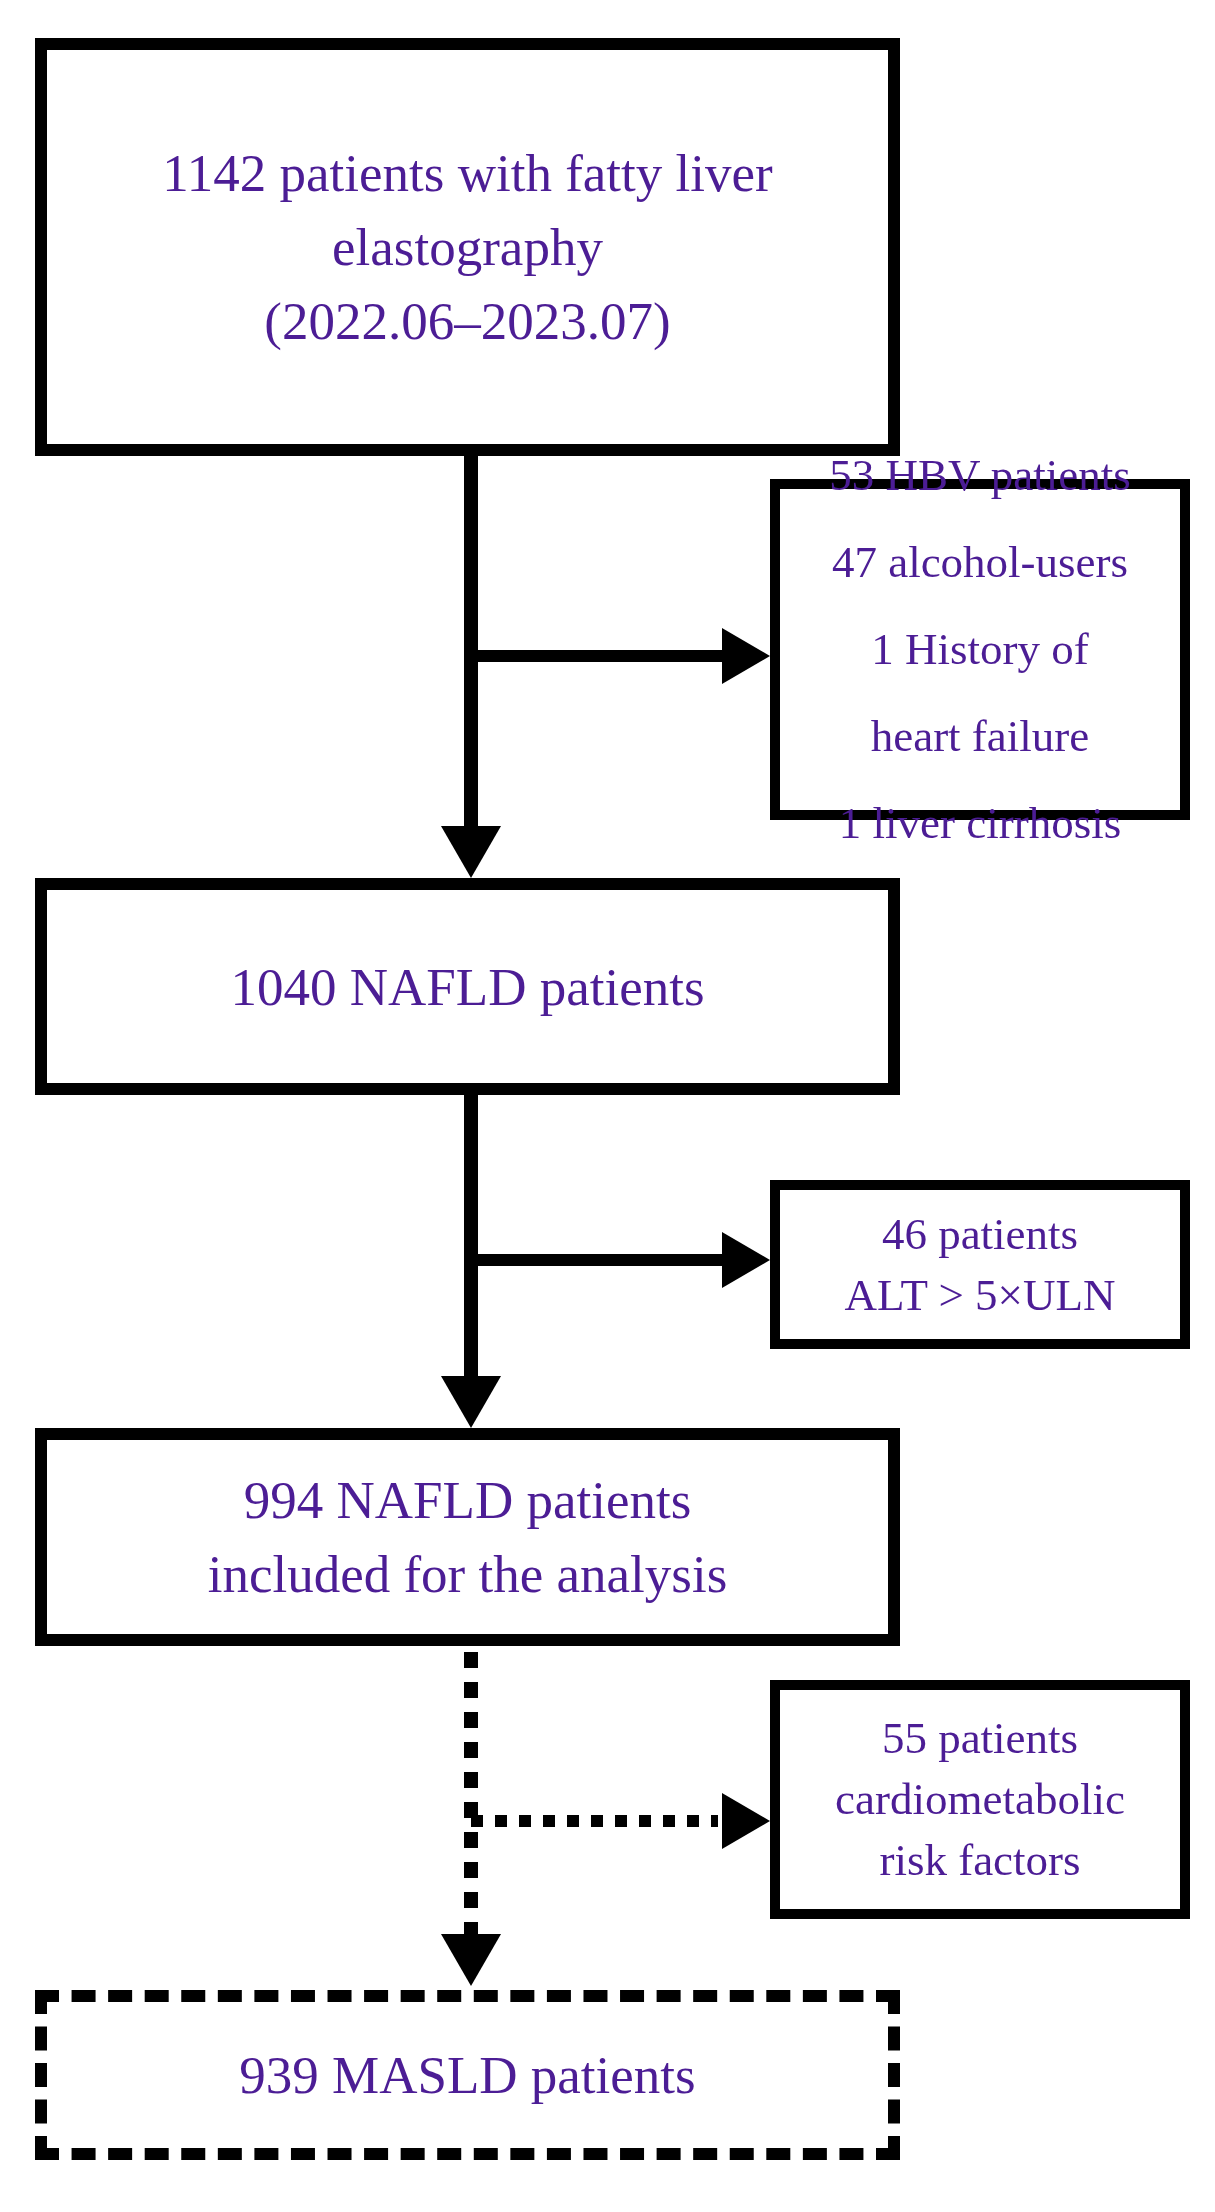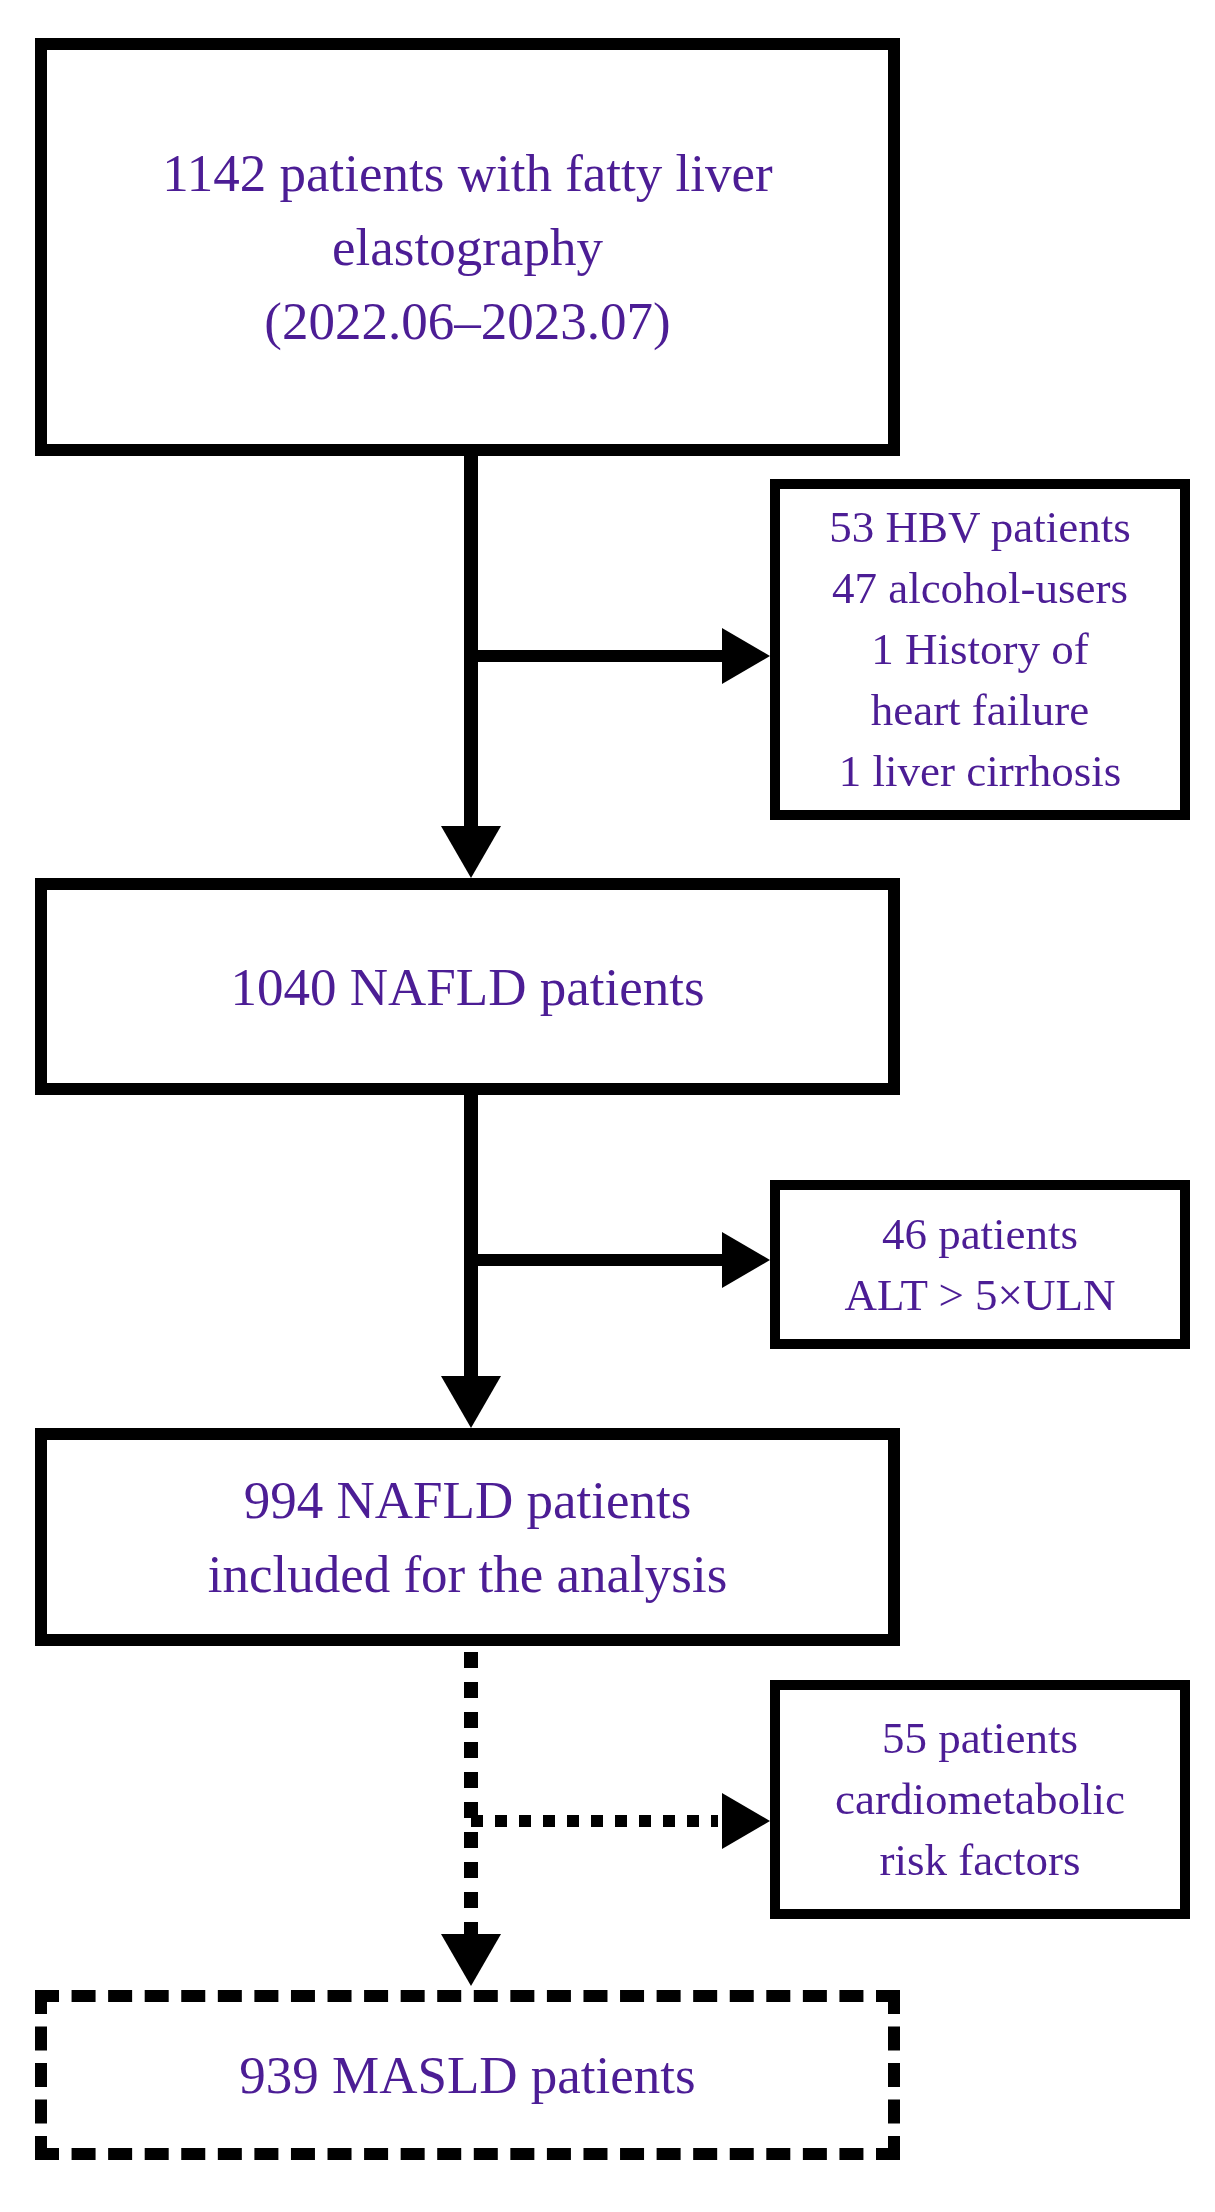--- a/index.html
+++ b/index.html
@@ -35,21 +35,21 @@
     width: 420px;
     border-width: 10px;
     font-size: 45px;
     line-height: 61px;
   }
   #box-cohort   { top: 38px;   height: 418px; }
   #box-nafld    { top: 878px;  height: 217px; }
   #box-analysis { top: 1428px; height: 218px; }
   #box-masld    { top: 1990px; height: 170px; border-style: dashed; }
 
-  #box-excl-1 { top: 479px;  height: 341px; }
+  #box-excl-1 { top: 479px;  height: 341px; gap: 26px; }
   #box-excl-2 { top: 1180px; height: 169px; }
   #box-excl-3 { top: 1680px; height: 239px; }
 
   
   .vstem {
     position: absolute;
     left: 464px;
     width: 14px;
     background: #000000;
   }

